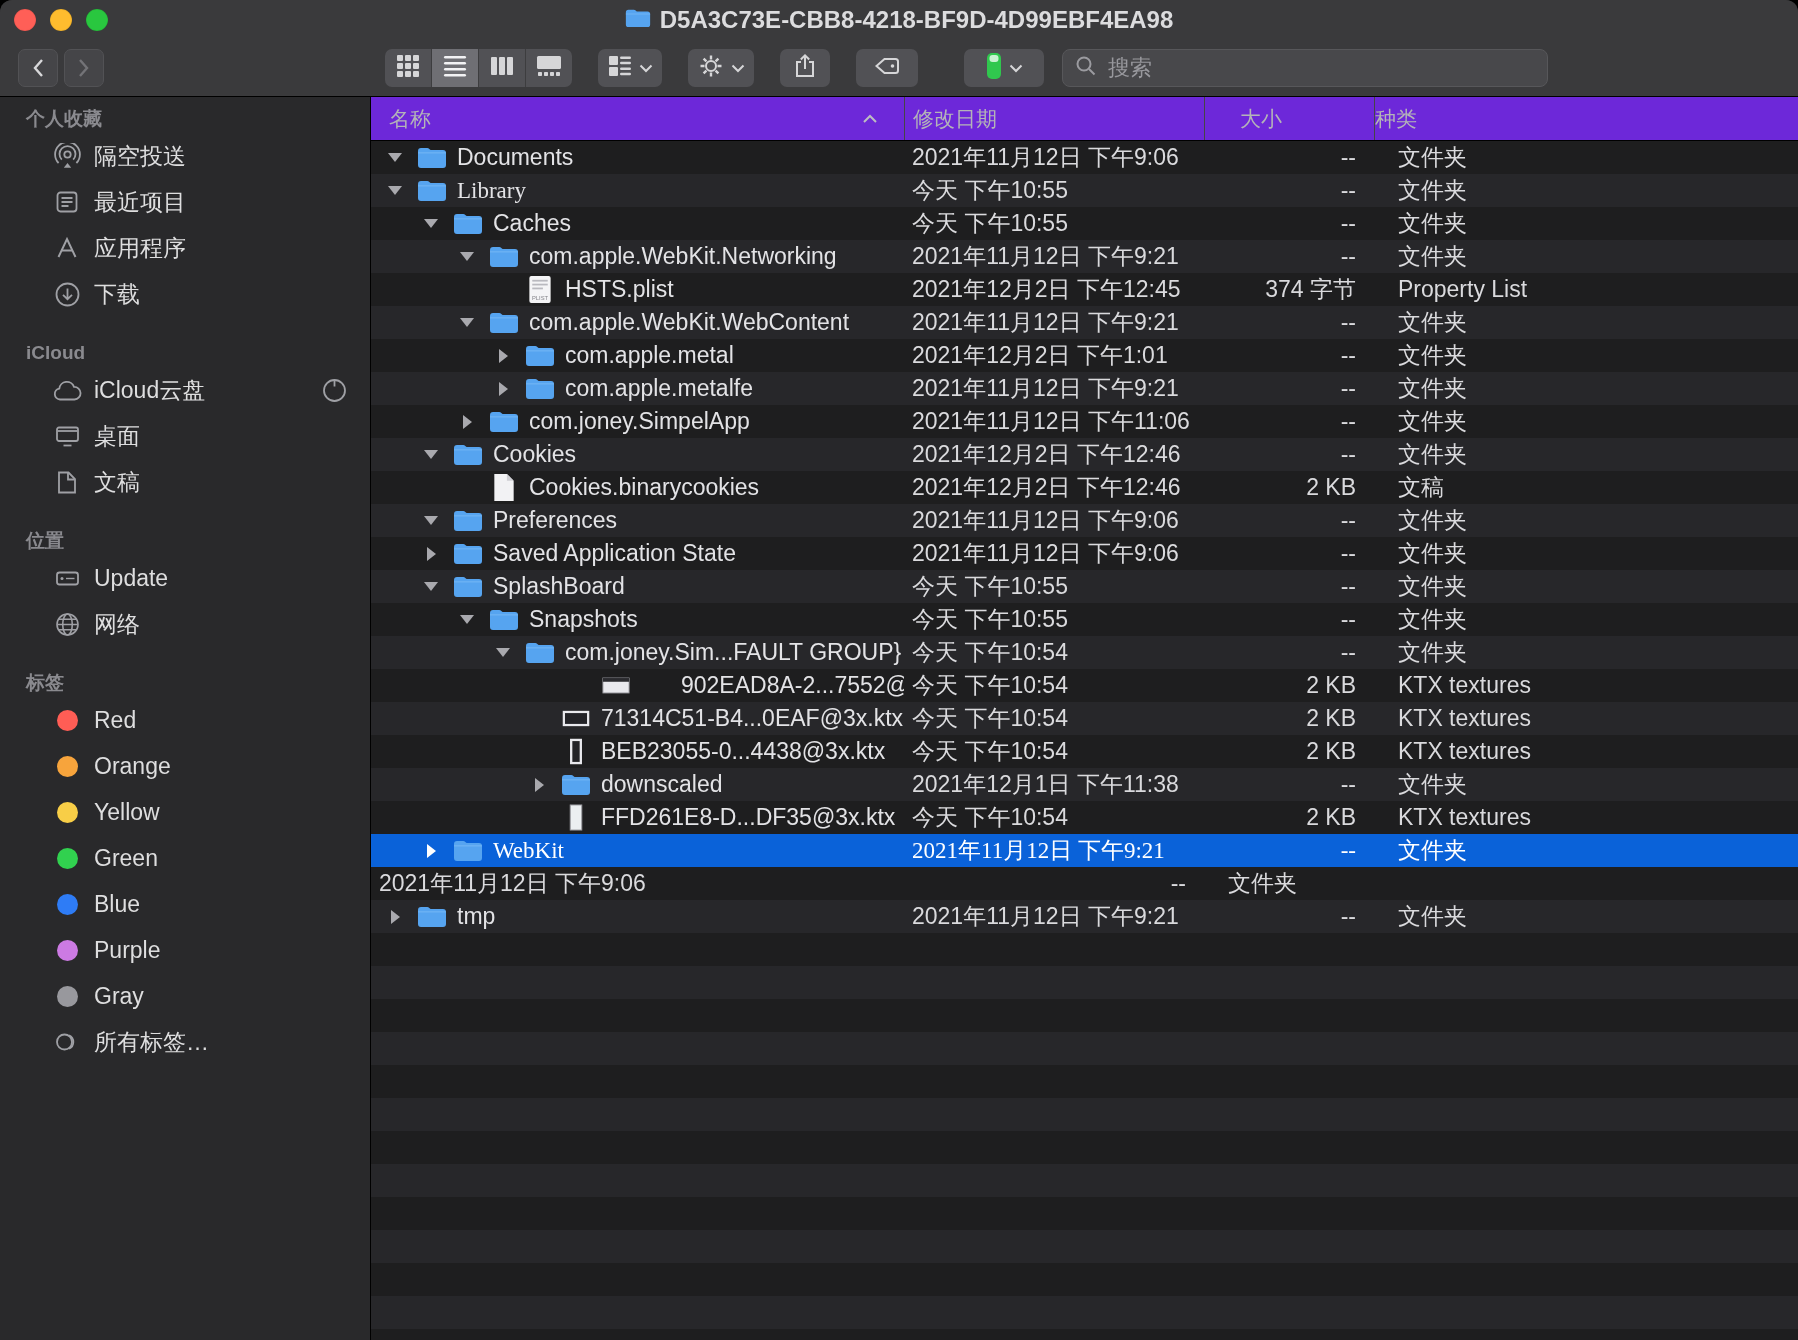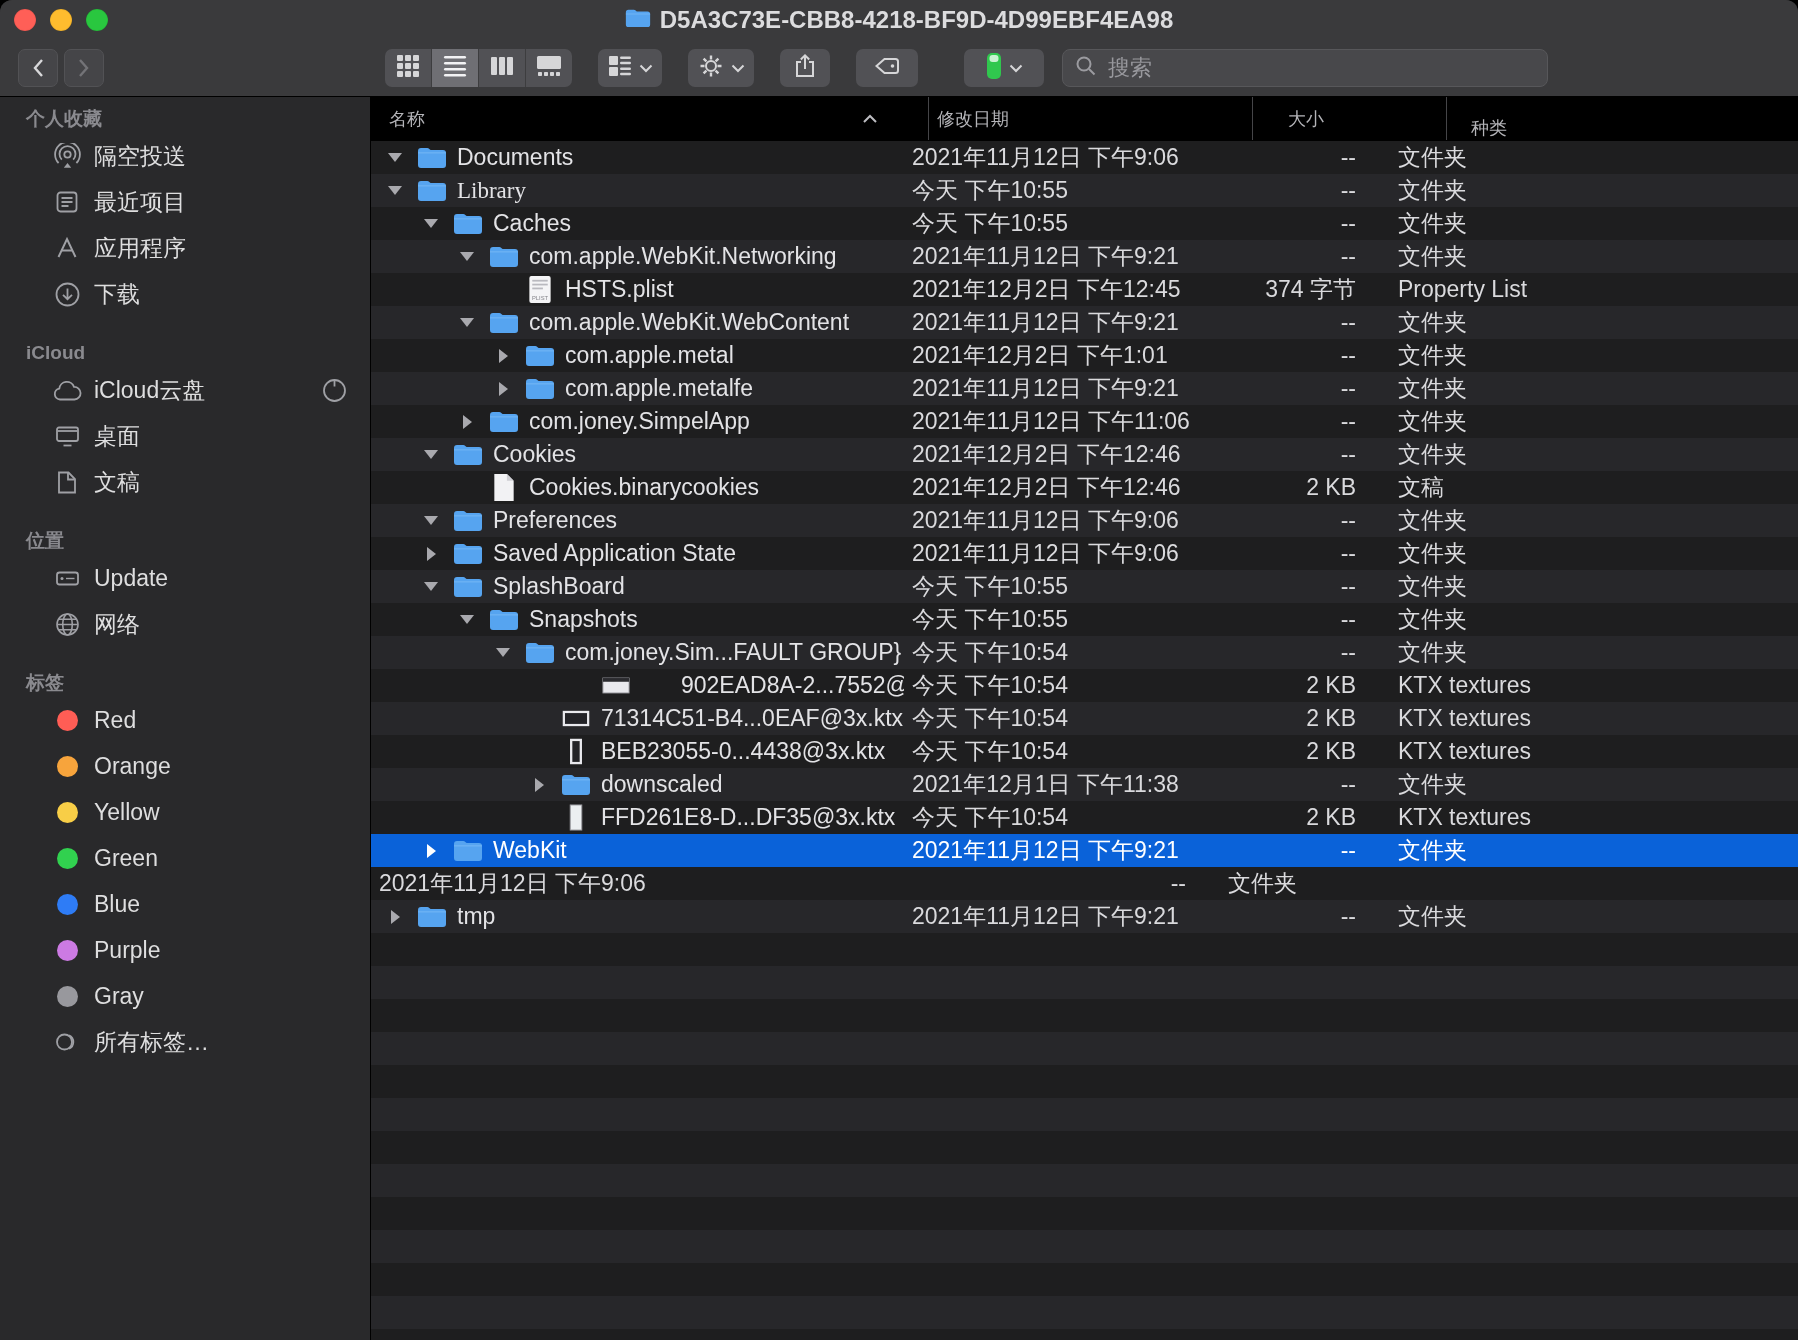--- a/index.html
+++ b/index.html
@@ -42,34 +42,34 @@
   .side-head{height:28px;line-height:28px;padding-left:26px;color:#8a8a8f;font-size:19px;font-weight:700;}
   .side-item{height:46px;display:flex;align-items:center;padding:0 22px 0 26px;gap:10px;
              font-size:23px;color:#dededf;position:relative;margin-left:24px;}
   .side-icon{width:34px;flex:0 0 34px;display:flex;align-items:center;justify-content:center;color:#9fa0a5;}
   .tag-dot{width:21px;height:21px;border-radius:50%;}
   .side-trailing{margin-left:auto;color:#9fa0a5;display:flex;align-items:center;}
 
   
   .listview{flex:1;display:flex;flex-direction:column;min-width:0;background:#1e1e1f;}
   .list-header{height:43px;flex:0 0 43px;display:grid;grid-template-columns:533px 300px 170px minmax(0,1fr);
-               align-items:center;background:#000000;border-bottom:1px solid #000;color:#b4b4b8;font-size:18px;gap:24px;}
+               align-items:center;background:#6d28d9;border-bottom:1px solid #000;color:#b4b4b8;font-size:21px;}
   .hcell{height:100%;display:flex;align-items:center;box-sizing:border-box;position:relative;}
   .hcell + .hcell{border-left:1px solid #454548;}
   .h-name{padding-left:18px;}
   .h-date{padding-left:8px;}
   .h-size{padding-left:35px;}
-  .h-kind{padding-left:24px;align-items:flex-end;}
+  .h-kind{}
   .sortchev{position:absolute;right:26px;top:50%;transform:translateY(-50%);color:#bdbdc2;display:flex;}
 
   .rows{flex:1;background:repeating-linear-gradient(to bottom,
         var(--alt-dark,#1e1e1f) 0 33px,var(--alt-light,#27272a) 33px 66px);}
   .row{height:33px;display:grid;grid-template-columns:533px 300px 170px minmax(0,1fr);
        align-items:center;font-size:23px;color:#e3e3e6;}
-  .row.selected{background:var(--sel,#0a62d9);color:#fff;}
+  .row.selected{background:var(--sel,#0a62d9);color:#fff;font-family:Liberation Serif, serif;}
   .cell{overflow:hidden;white-space:nowrap;box-sizing:border-box;}
   .name-cell{display:flex;align-items:center;height:100%;}
   .date-cell{padding-left:8px;color:#dadadd;}
   .size-cell{text-align:right;padding-right:18px;color:#dadadd;}
   .kind-cell{padding-left:24px;color:#dadadd;}
   .row.selected .date-cell,.row.selected .size-cell,.row.selected .kind-cell{color:#fff;}
   .tri{width:28px;flex:0 0 28px;display:flex;justify-content:center;align-items:center;}
   .t-down{display:block;width:0;height:0;border-left:7px solid transparent;border-right:7px solid transparent;
           border-top:9px solid #a9a9ae;}
   .t-right{display:block;width:0;height:0;border-top:7px solid transparent;border-bottom:7px solid transparent;

